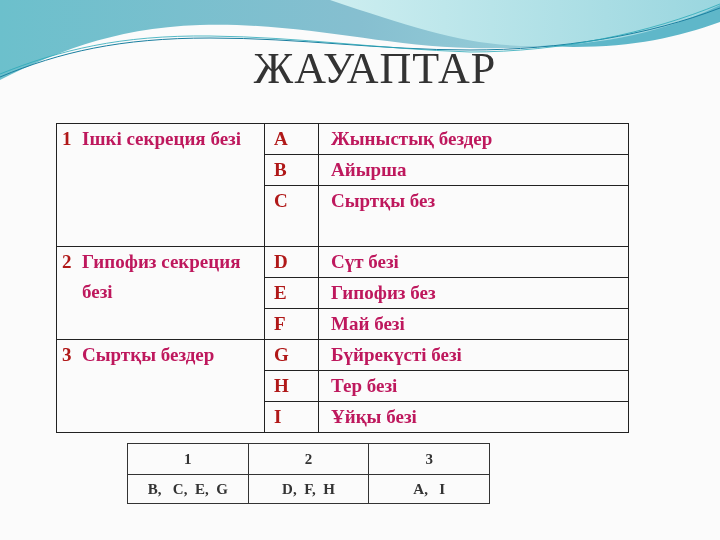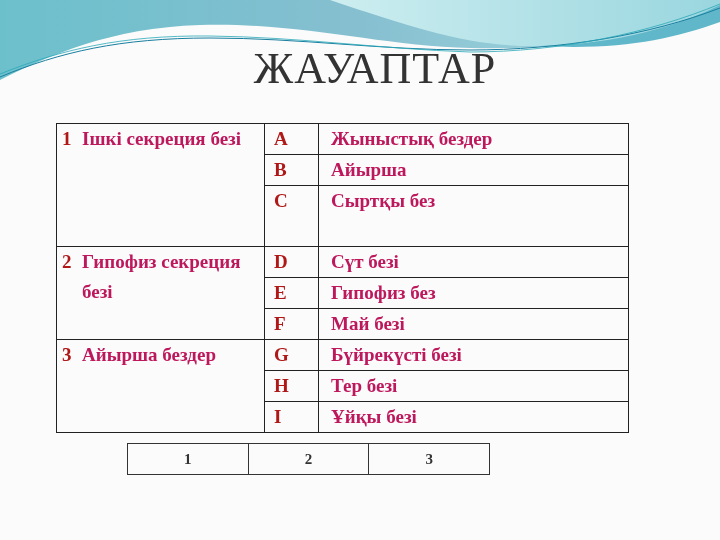--- a/index.html
+++ b/index.html
@@ -87,21 +87,21 @@
       <td class="letter">E</td>
       <td class="gland">Гипофиз без</td>
     </tr>
     <tr class="r">
       <td class="letter">F</td>
       <td class="gland">Май безі</td>
     </tr>
 
     <tr class="r">
       <td class="num" rowspan="3">3</td>
-      <td class="name" rowspan="3">Айырша бездер</td>
+      <td class="name" rowspan="3">Сыртқы бездер</td>
       <td class="letter">G</td>
       <td class="gland">Бүйрекүсті безі</td>
     </tr>
     <tr class="r">
       <td class="letter">H</td>
       <td class="gland">Тер безі</td>
     </tr>
     <tr class="r">
       <td class="letter">I</td>
       <td class="gland">Ұйқы безі</td>
@@ -109,14 +109,19 @@
   </tbody>
 </table>
 
 <table class="answer-table">
   <tbody>
     <tr>
       <td>1</td>
       <td>2</td>
       <td>3</td>
     </tr>
+    <tr>
+      <td style="white-space:pre">B,   C,  E,  G</td>
+      <td style="white-space:pre">D,  F,  H</td>
+      <td style="white-space:pre">A,   I</td>
+    </tr>
   </tbody>
 </table>
 
 </body></html>

